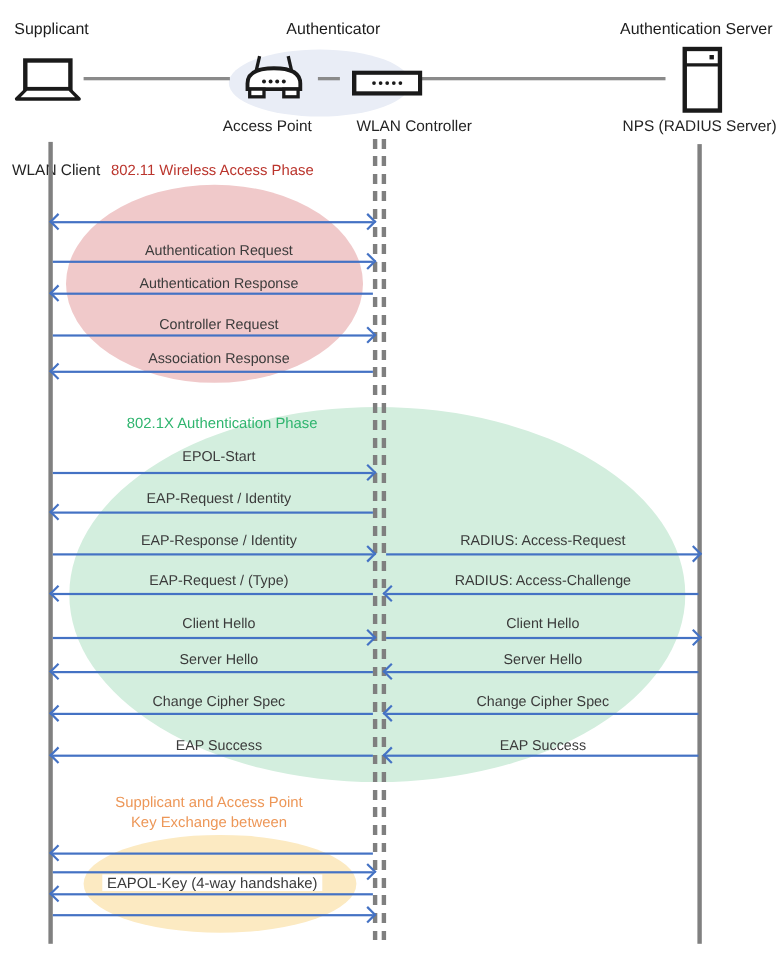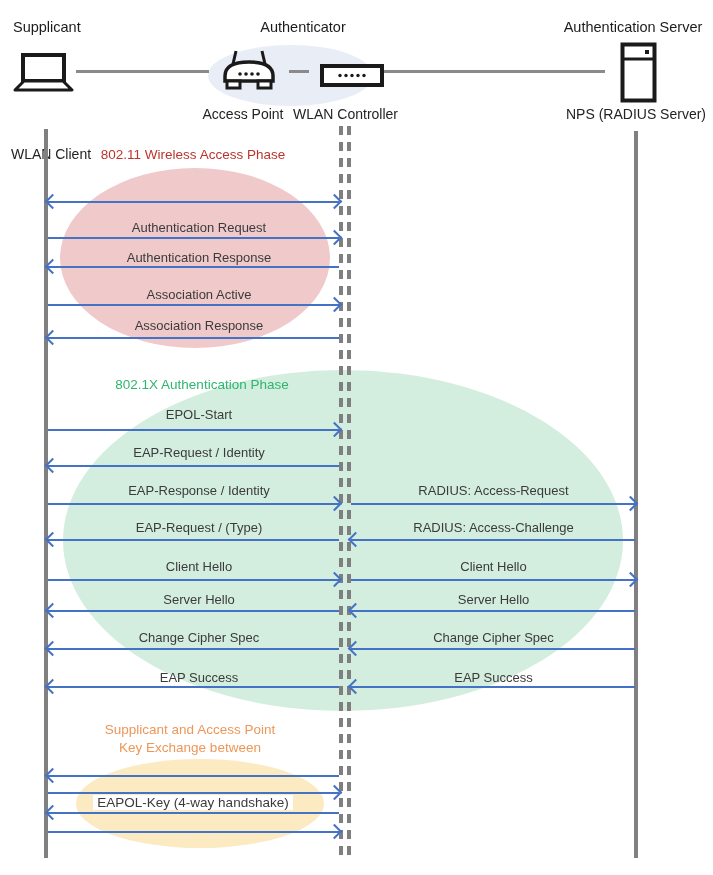--- a/index.html
+++ b/index.html
@@ -96,21 +96,21 @@
     <line x1="3" y1="17" x2="34" y2="17" stroke="#1a1a1a" stroke-width="3"></line>
     <rect x="25" y="8" width="4" height="4" fill="#1a1a1a"></rect>
   </svg>
 
   <div class="role" style="left:13px;top:19px;">Supplicant</div>
   <div class="role" style="left:235px;top:19px;width:136px;text-align:center;">Authenticator</div>
   <div class="role" style="left:548px;top:19px;width:170px;text-align:center;">Authentication Server</div>
 
   <div class="dev" style="left:0px;top:106px;width:102px;margin-top:40px;">WLAN Client</div>
   <div class="dev" style="left:193px;top:106px;width:100px;">Access Point</div>
-  <div class="dev" style="left:293px;top:106px;width:105px;">WLAN Controller</div>
+  <div class="dev" style="left:324px;top:106px;width:105px;">WLAN Controller</div>
   <div class="dev" style="left:551px;top:106px;width:170px;">NPS (RADIUS Server)</div>
 
   <div class="ellipse el-pink"></div>
   <div class="ellipse el-green"></div>
   <div class="ellipse el-yellow"></div>
 
   <div class="lifeline ll-left"></div>
   <div class="dashline dl-1"></div>
   <div class="dashline dl-2"></div>
   <div class="lifeline ll-right"></div>
@@ -123,21 +123,21 @@
   </div>
 
   <div class="arrow al db" style="top:201px;"></div>
 
   <div class="mlabel ml" style="top:220px;">Authentication Request</div>
   <div class="arrow al dr" style="top:237px;"></div>
 
   <div class="mlabel ml" style="top:250px;">Authentication Response</div>
   <div class="arrow al dl" style="top:266px;"></div>
 
-  <div class="mlabel ml" style="top:287px;">Association Active</div>
+  <div class="mlabel ml" style="top:287px;">Controller Request</div>
   <div class="arrow al dr" style="top:304px;"></div>
 
   <div class="mlabel ml" style="top:318px;">Association Response</div>
   <div class="arrow al dl" style="top:337px;"></div>
 
   <div class="mlabel ml" style="top:407px;">EPOL-Start</div>
   <div class="arrow al dr" style="top:429px;"></div>
 
   <div class="mlabel ml" style="top:445px;">EAP-Request / Identity</div>
   <div class="arrow al dl" style="top:465px;"></div>

